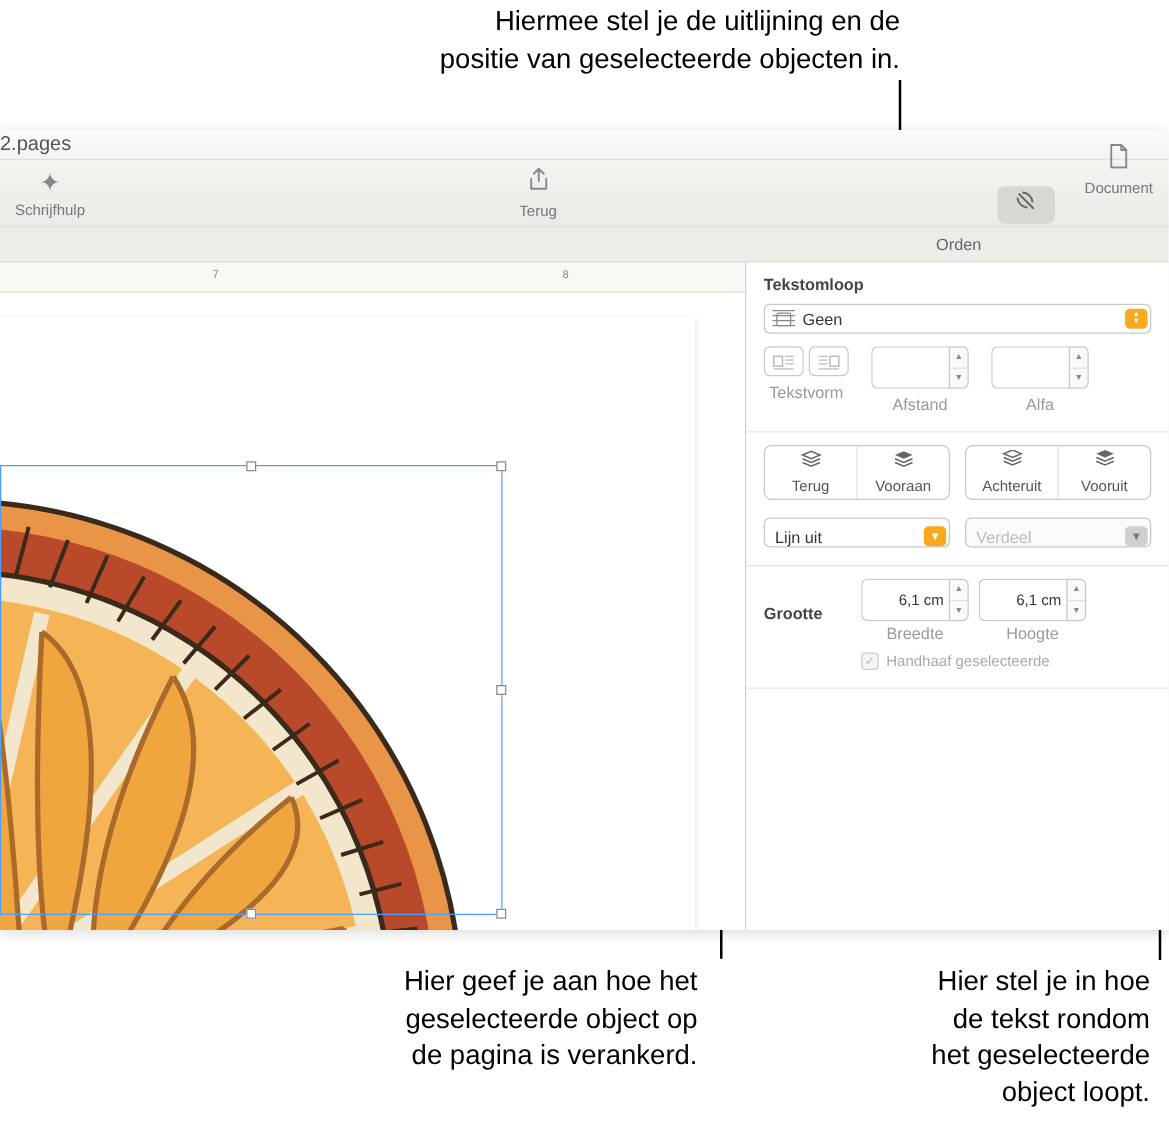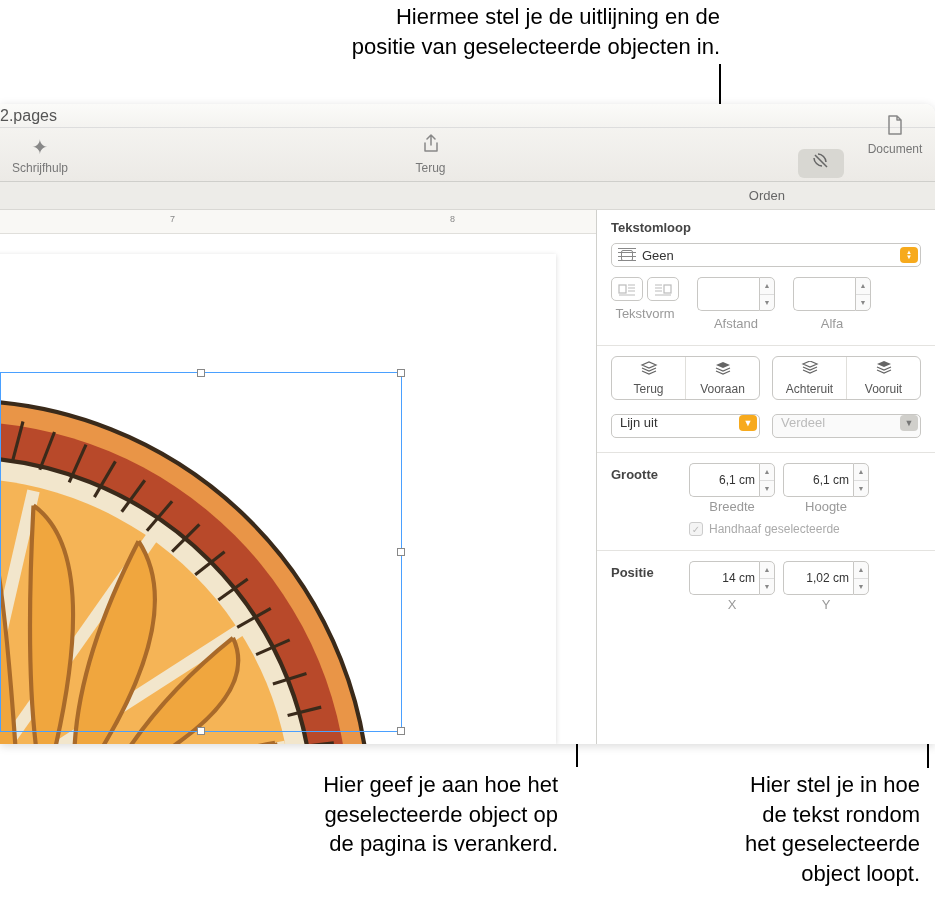--- a/index.html
+++ b/index.html
@@ -216,31 +216,31 @@
     font-size: 12px; color: #555;
     gap: 1px;
   }
   .seg-cell:last-child { border-right: none; }
   .seg-cell .sicon { font-size: 16px; color: #666; }
   .two-seg { display: flex; gap: 12px; }
   .two-seg .seg { flex: 1; }
   .dd-row { display: flex; gap: 12px; margin-top: 4px; }
   .dd {
     flex: 1;
-    display: flex; align-items: flex-start;
+    display: flex; align-items: flex-end;
     border: 1px solid #c8c7c4;
     border-radius: 5px;
     height: 24px;
     padding: 0 2px 0 8px;
     background: #fff;
   }
   .dd span.lbl { flex: 1; font-size: 13px; }
   .dd.disabled { color: #bbb; background: #fafafa; }
   .field-row {
-    display: flex; align-items: flex-start;
+    display: flex; align-items: center;
     gap: 10px;
   }
   .field-row .flabel {
     width: 68px; font-size: 13px; font-weight: 600;
     color: #444; padding-top: 4px;
   }
   .field-pair { display: flex; gap: 8px; flex: 1; }
   .field-col { display: flex; flex-direction: column; align-items: center; }
   .stepper-field.sz input { width: 70px; color: #333; }
   .checkbox-row {
@@ -537,42 +537,15 @@
               <div class="sub-label">Hoogte</div>
             </div>
           </div>
         </div>
         <div class="checkbox-row">
           <span class="cb">✓</span>
           <span>Handhaaf geselecteerde</span>
         </div>
       </div>
 
-      <div class="insp-section" style="border-bottom:none">
-        <div class="field-row">
-          <div class="flabel">Positie</div>
-          <div class="field-pair">
-            <div class="field-col">
-              <div class="stepper-field sz">
-                <input type="text" value="14 cm" style="">
-                <div class="stepper-ctrl">
-                    <span>▲</span>
-                    <span>▼</span>
-                  </div>
-              </div>
-              <div class="sub-label">X</div>
-            </div>
-            <div class="field-col">
-              <div class="stepper-field sz">
-                <input type="text" value="1,02 cm" style="">
-                <div class="stepper-ctrl">
-                    <span>▲</span>
-                    <span>▼</span>
-                  </div>
-              </div>
-              <div class="sub-label">Y</div>
-            </div>
-          </div>
-        </div>
-      </div>
     </div>
   </div>
 </div>
 
 </body></html>

